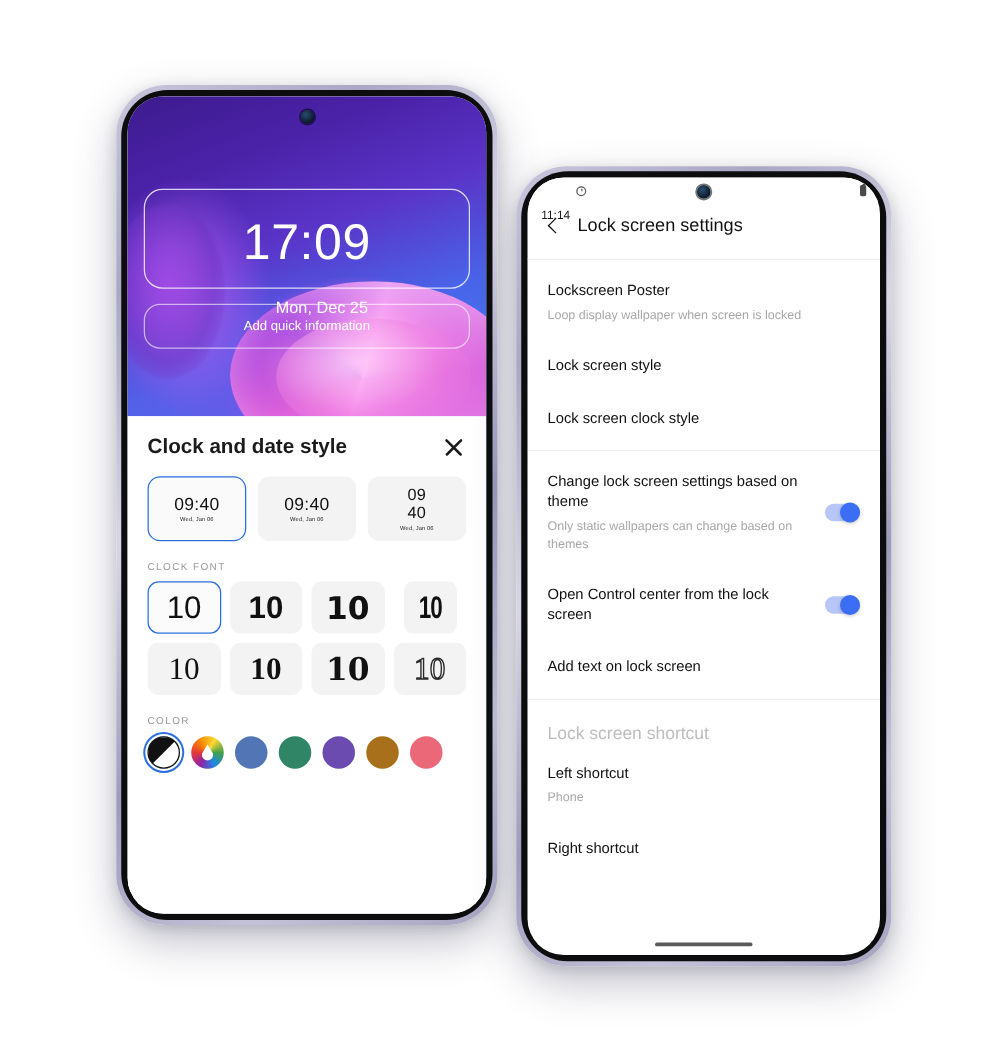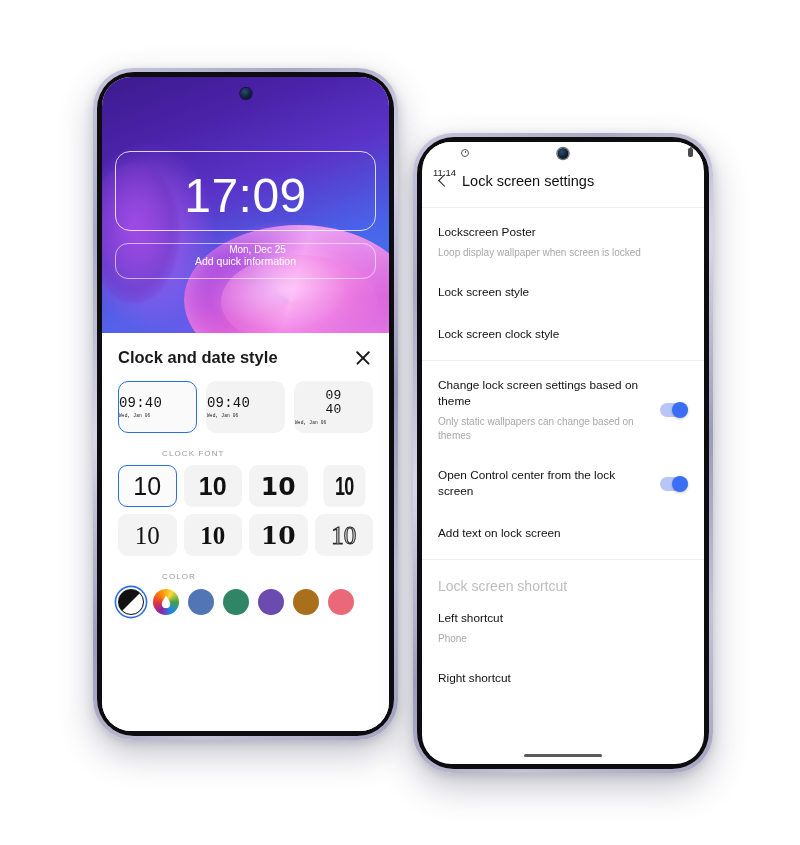--- a/index.html
+++ b/index.html
@@ -78,24 +78,24 @@
   }
 
   .clock-widget {
     position: absolute; left: 13px; right: 13px; top: 74px; height: 80px;
     border: 1.3px solid rgba(255,255,255,.80);
     border-radius: 15px;
     display: flex; flex-direction: column;
     align-items: center; justify-content: center;
   }
   .clock-time {
-    font-size: 48px; font-weight: 400; color: #fff;
+    font-size: 40px; font-weight: 400; color: #fff;
     letter-spacing: .5px; line-height: 1; font-family: "Liberation Sans", sans-serif; margin-top: 44px;
   }
-  .clock-date { font-size: 10px; color: #fff; margin-top: 24px; padding-left: 24px; }
+  .clock-date { font-size: 13px; color: #fff; margin-top: 24px; padding-left: 24px; }
 
   .quick-pill {
     position: absolute; left: 13px; right: 13px; top: 166px; height: 36px;
     border: 1.1px solid rgba(255,255,255,.60);
     border-radius: 13px;
     display: flex; align-items: center; justify-content: center;
     font-size: 10.5px; color: #fff;
   }
 
   
@@ -112,32 +112,31 @@
   .close-x::before, .close-x::after {
     content:""; position:absolute; left:1px; top:9.5px; width:18px; height:1.6px;
     background:#1a1a1a; border-radius:1px;
   }
   .close-x::before { transform: rotate(45deg); }
   .close-x::after  { transform: rotate(-45deg); }
 
   .style-row { display: flex; gap: 9px; margin-top: 14px; }
   .style-card {
     flex: 1; height: 52px; border-radius: 10px; background: #f3f3f3;
-    display: flex; flex-direction: column; justify-content: center;
+    display: flex; flex-direction: column; align-items: center; justify-content: center;
     border: 1.6px solid transparent;
-    font-family: Liberation Mono, monospace;
   }
   .style-card.sel { background:#fafafa; border-color:#2a6fe0; }
   .sc-time { font-size: 14px; color:#111; line-height:1.05; letter-spacing:.2px; }
   .sc-time.stack { font-size: 13px; text-align:center; }
   .sc-date { font-size: 4.6px; color:#222; margin-top: 3px; letter-spacing:.1px; }
 
   .sec-label {
     margin-top: 16px; font-size: 8px; color:#9a9a9a;
-    letter-spacing: 1.1px; text-transform: uppercase; margin-left: 44px;
+    letter-spacing: 1.1px; text-transform: uppercase;
   }
   .font-grid {
     margin-top: 7px; display: grid; grid-template-columns: repeat(4, 1fr);
     gap: 7px;
   }
   .font-tile {
     height: 42px; border-radius: 9px; background:#f3f3f3;
     display:flex; align-items:center; justify-content:center;
     border: 1.6px solid transparent;
     font-size: 25px; color:#111; line-height:1;

